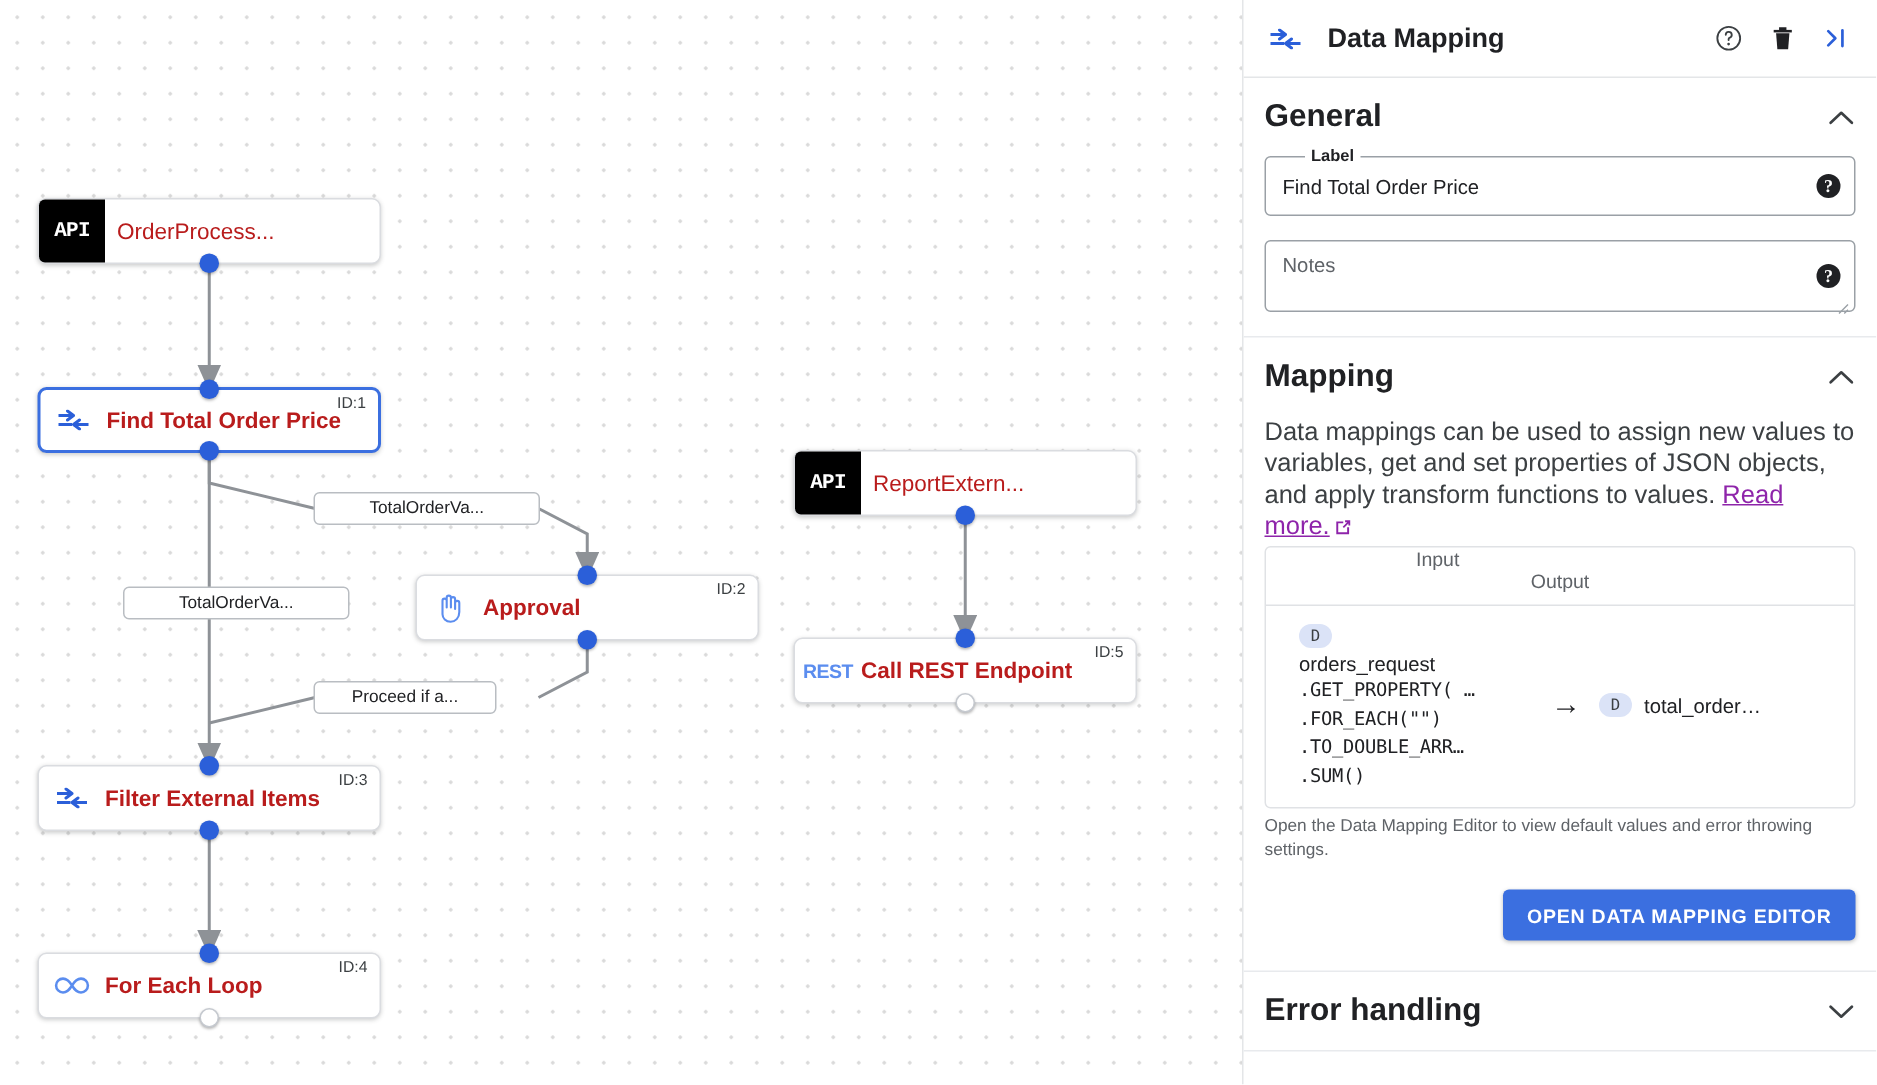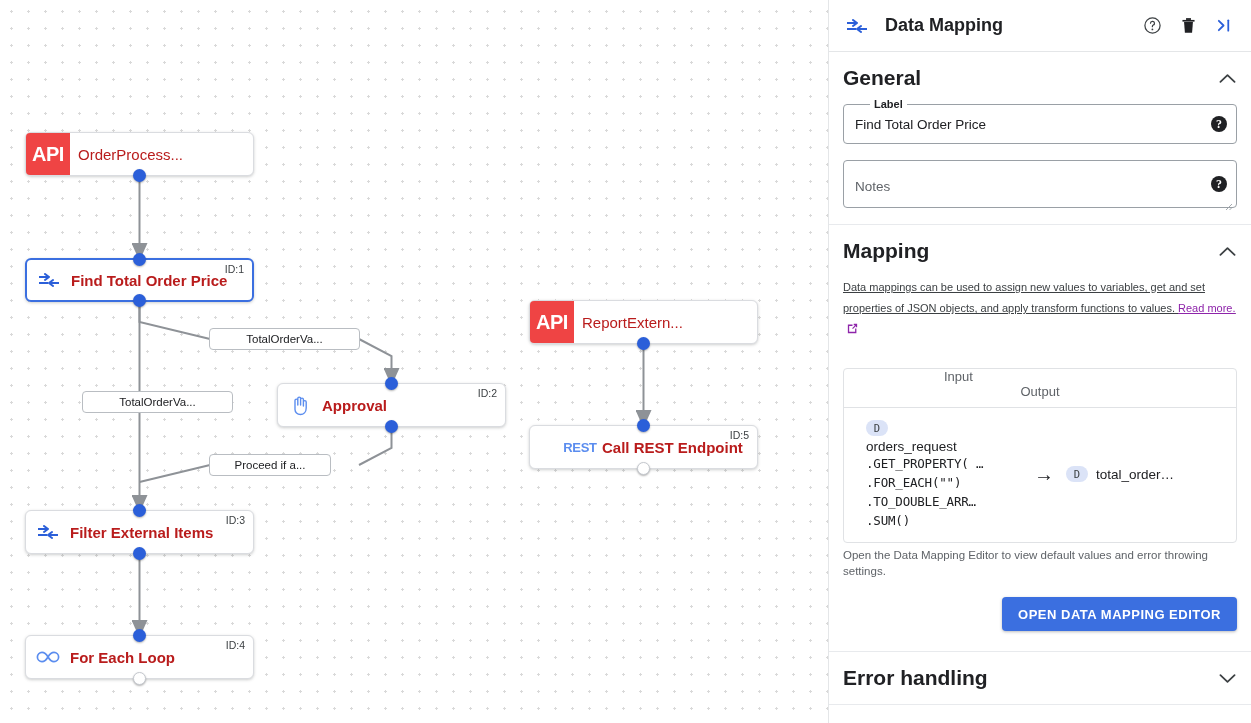--- a/index.html
+++ b/index.html
@@ -50,47 +50,46 @@
     display: flex;
     align-items: center;
     box-sizing: border-box;
   }
   .node.selected {
     border: 2px solid #3b6fe0;
   }
   .node-badge {
     width: 44px;
     height: 100%;
-    background: #ef4444;
+    background: #000000;
     border-radius: 4px 0 0 4px;
     display: flex;
     align-items: center;
     justify-content: center;
     color: #ffffff;
-    font-family: Liberation Sans, sans-serif;
-    font-size: 20px;
+    font-family: Liberation Mono, monospace;
+    font-size: 14px;
     font-weight: bold;
     letter-spacing: -0.5px;
     flex: 0 0 auto;
   }
   .node-icon {
     width: 44px;
     flex: 0 0 auto;
     display: flex;
     align-items: center;
     justify-content: center;
     color: #3b6fe0;
   }
   .node-icon.rest-text {
     font-family: "Liberation Sans", sans-serif;
     font-weight: bold;
     font-size: 13px;
     color: #5b8def;
     letter-spacing: -0.3px;
-    padding-left: 28px;
   }
   .node-title {
     font-size: 15px;
     color: #b91c1c;
     white-space: nowrap;
     overflow: hidden;
   }
   .node-title.plain { font-weight: normal; padding-left: 8px; }
   .node-title.bold  { font-weight: bold; }
   .node-id {
@@ -221,21 +220,21 @@
     color: #202124;
     line-height: 12px;
   }
   .field-value {
     font-size: 13.5px;
     color: #202124;
   }
   .field.textarea {
     height: 48px;
     align-items: flex-start;
-    padding-top: 18px;
+    padding-top: 8px;
   }
   .field-placeholder {
     font-size: 13.5px;
     color: #5f6368;
   }
   .help-dot {
     position: absolute;
     right: 9px;
     top: 50%;
     margin-top: -8px;
@@ -253,25 +252,24 @@
   }
   .resize-grip {
     position: absolute;
     right: 3px;
     bottom: 2px;
     width: 8px; height: 8px;
     cursor: nwse-resize;
   }
 
   .section-desc {
-    font-size: 11px;
+    font-size: 17px;
     color: #3c4043;
     line-height: 21px;
-    margin: 0 0 26px 0;
-    text-decoration: underline;
+    margin: 0 0 1px 0;
   }
   .read-more {
     color: #8e24aa;
     text-decoration: underline;
     cursor: pointer;
   }
   .ext-icon {
     display: inline-block;
     vertical-align: -2px;
     margin-left: 3px;

